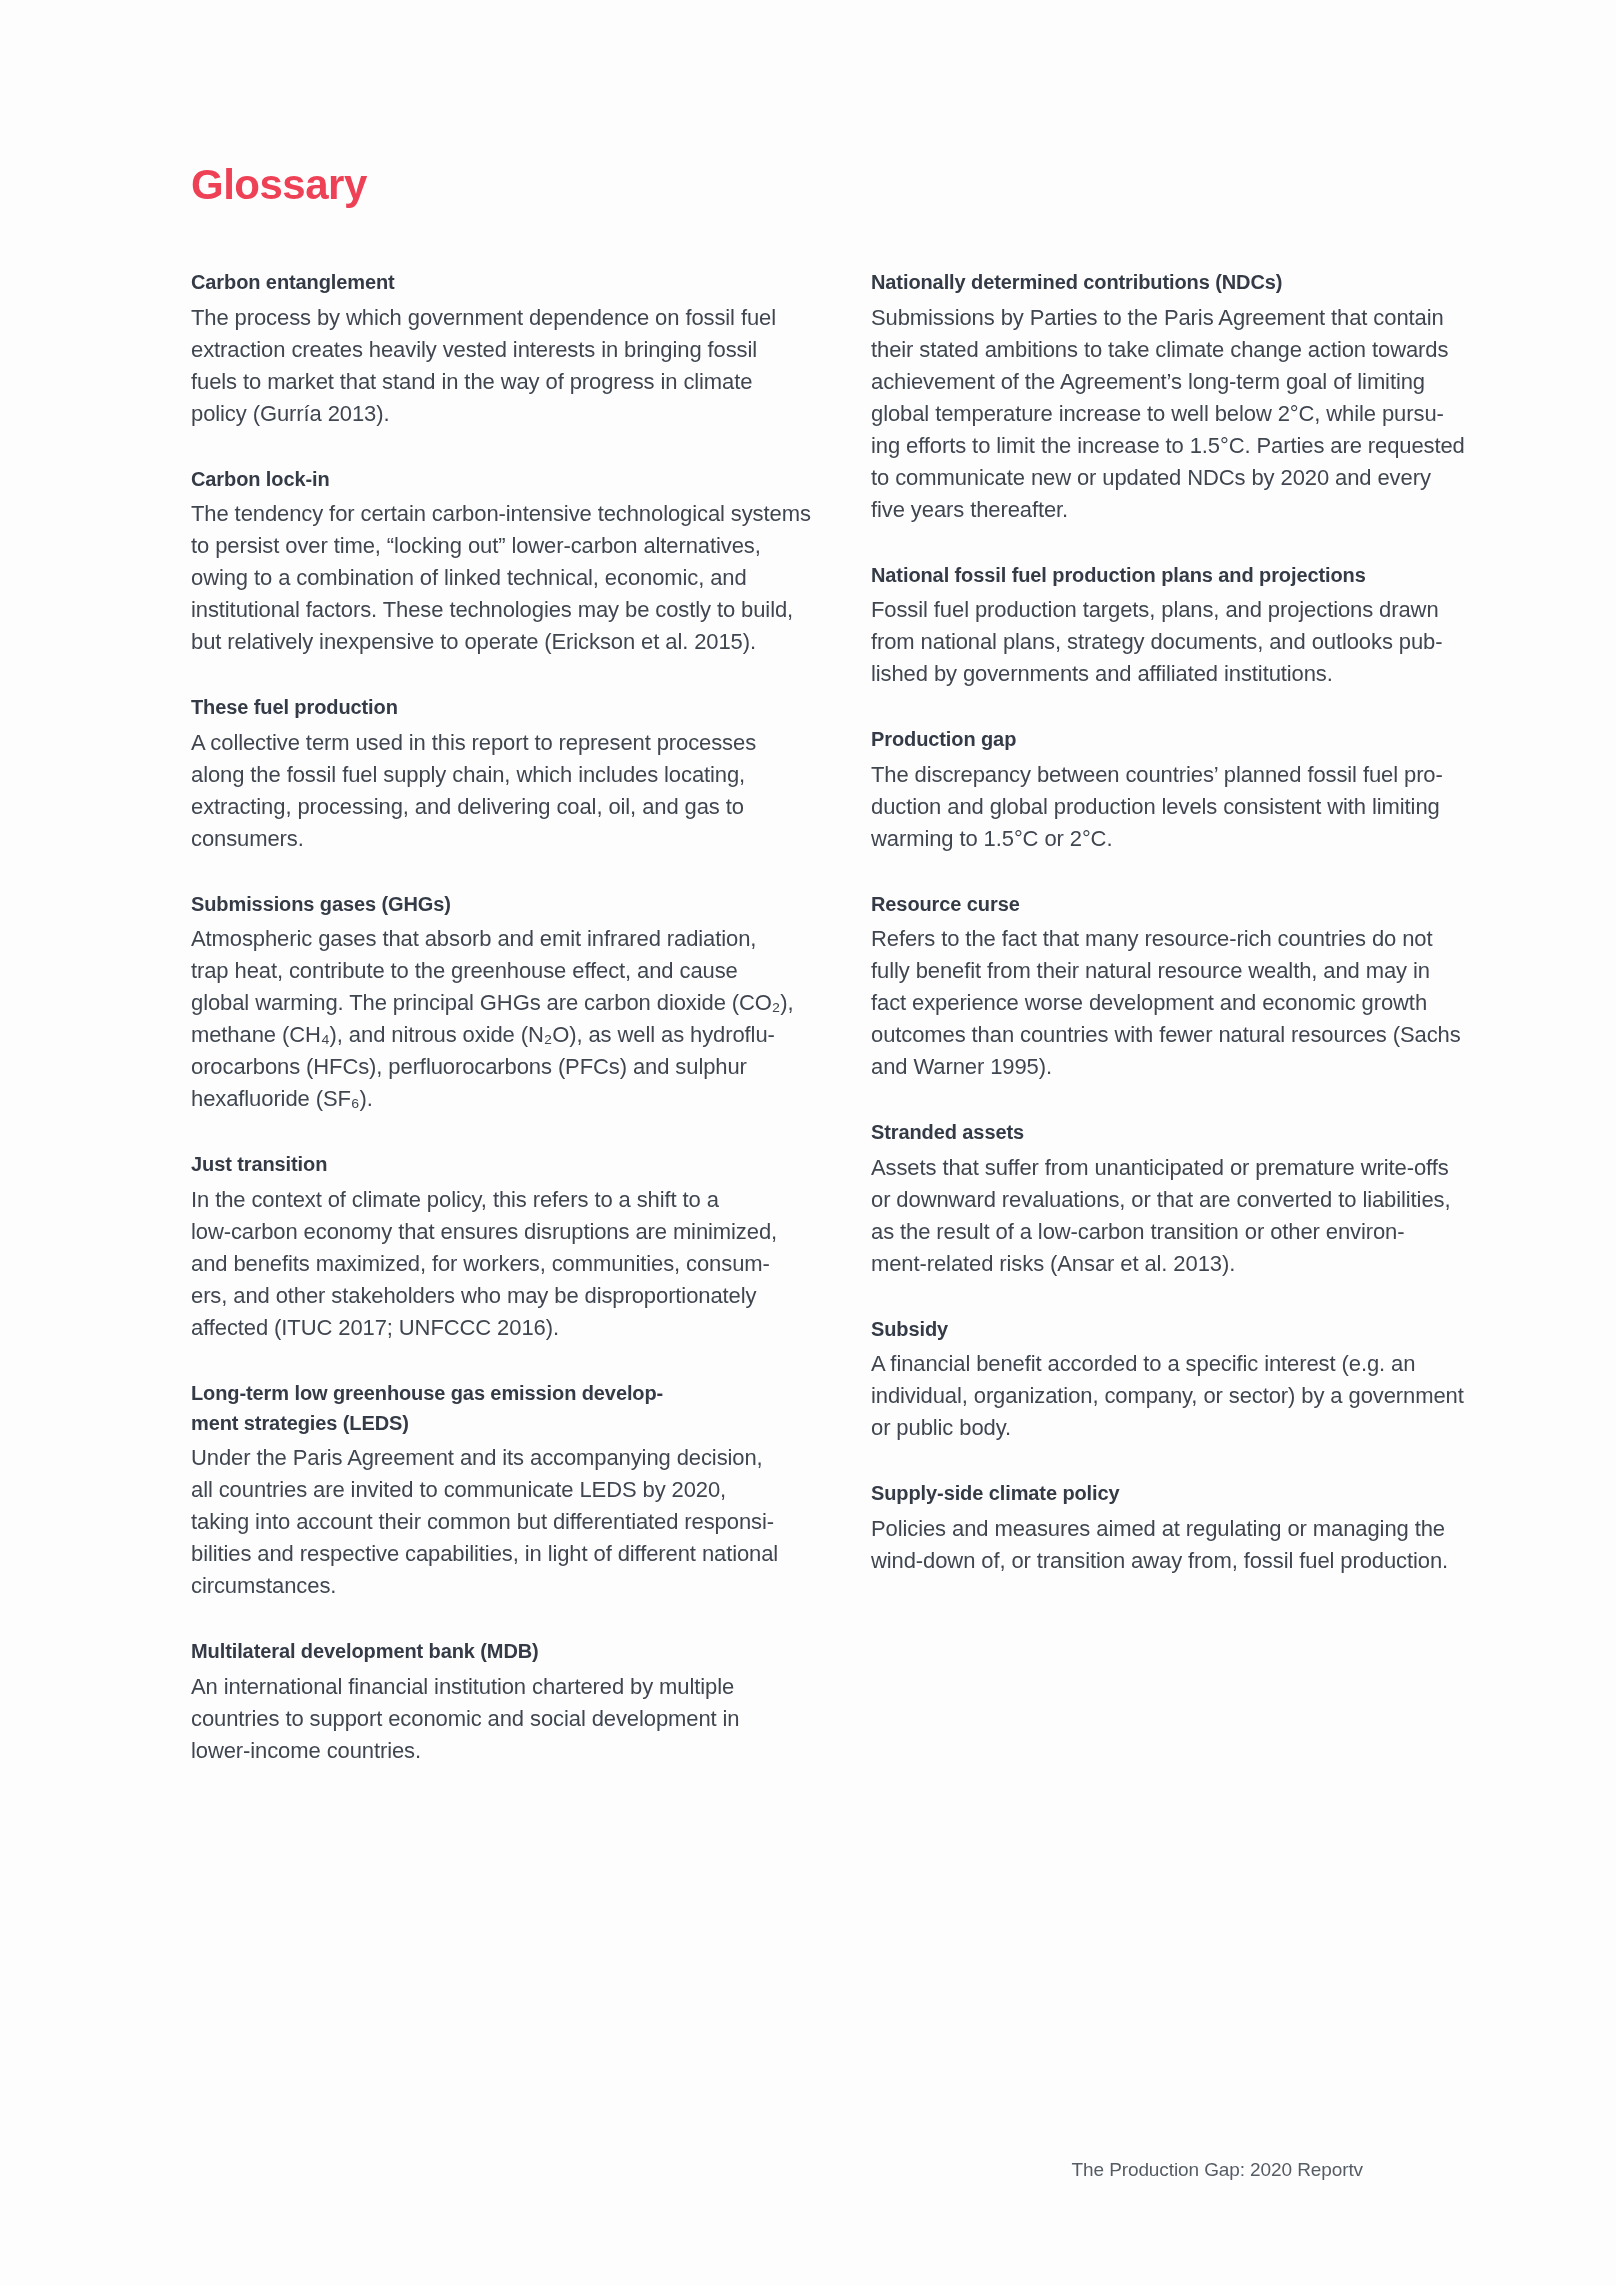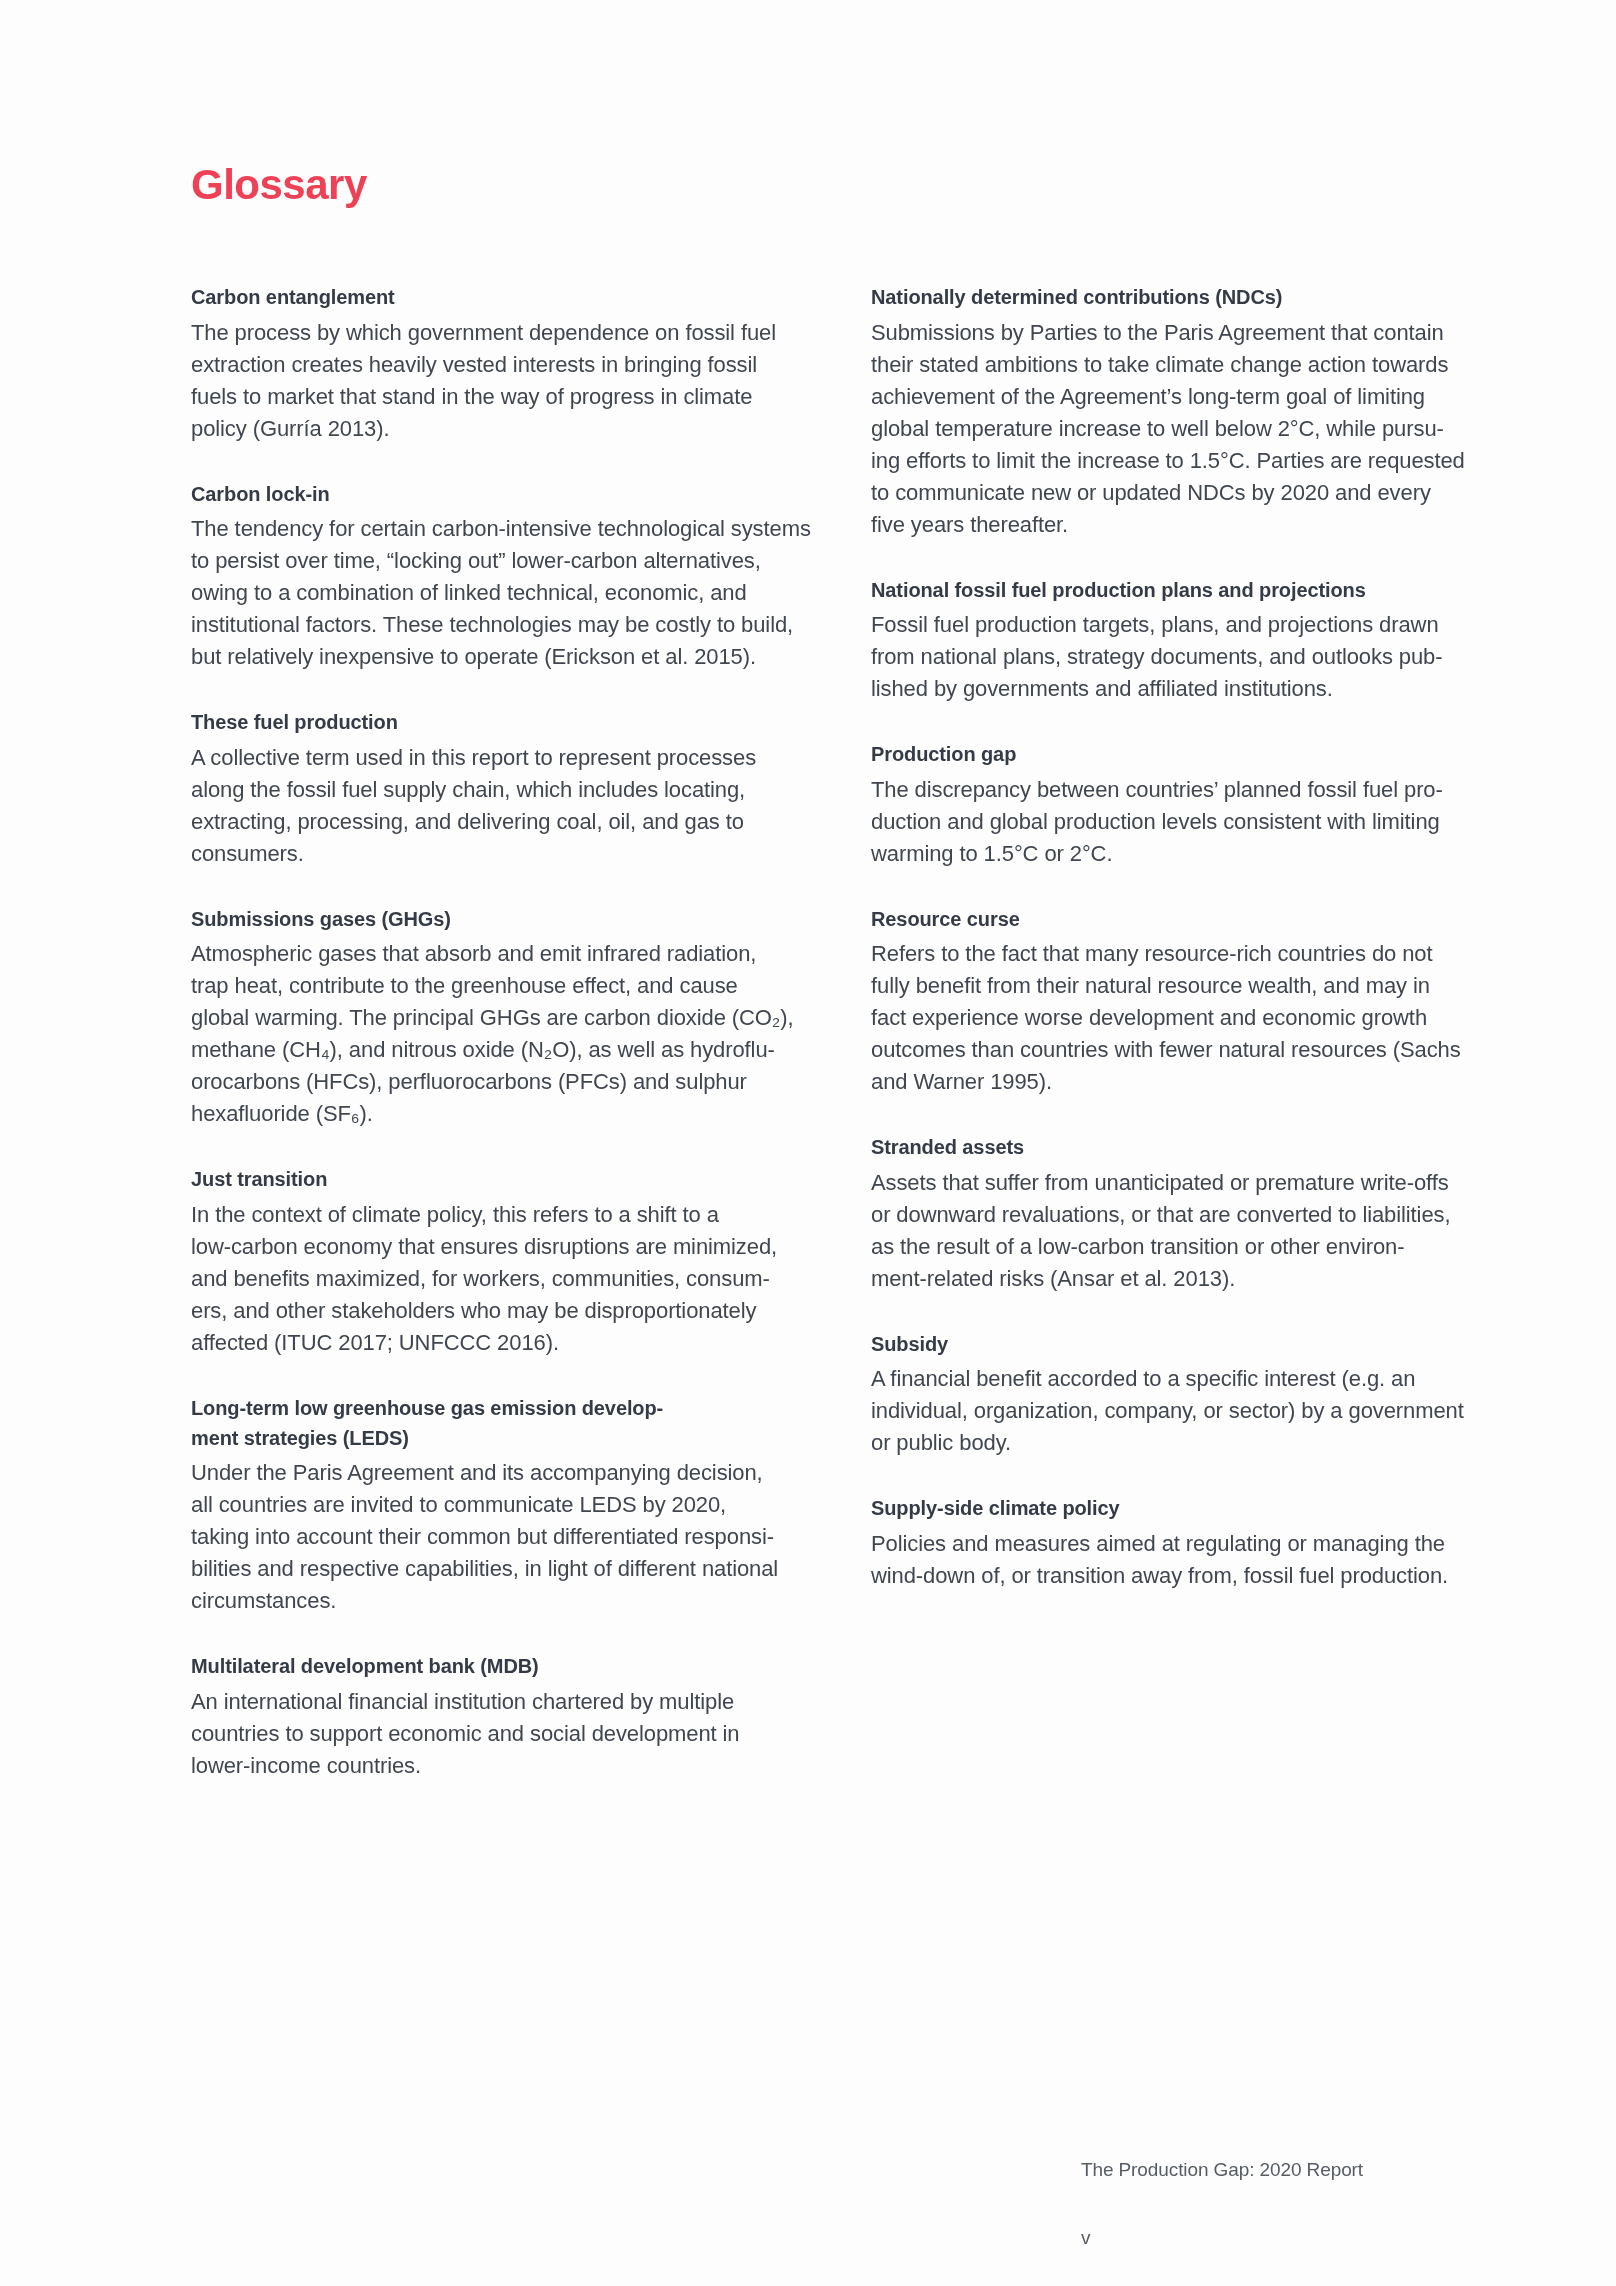--- a/index.html
+++ b/index.html
@@ -25,21 +25,21 @@
     top: 133px;
     font-size: 42px;
     line-height: 47px;
     font-weight: 700;
     color: #ef4156;
     letter-spacing: -0.5px;
   }
   .columns {
     position: absolute;
     left: 164px;
-    top: 282px;
+    top: 267px;
     display: flex;
     gap: 62px;
   }
   .col {
     width: 618px;
   }
   .entry {
     margin: 0 0 34px 0;
   }
   .entry h3 {
@@ -59,26 +59,24 @@
     color: #404650;
     letter-spacing: -0.1px;
     white-space: pre;
   }
   .footer {
     position: absolute;
     top: 2157px;
     right: 253px;
     display: flex;
     align-items: baseline;
-    gap: 42px;
     font-size: 19px;
     line-height: 25.5px;
     color: #565c64;
     letter-spacing: -0.1px;
-    flex-direction: column;
   }
 </style>
 </head>
 <body>
 
 <div class="page">
 
   <h1 class="doc-title">Glossary</h1>
 
   <div class="columns">

